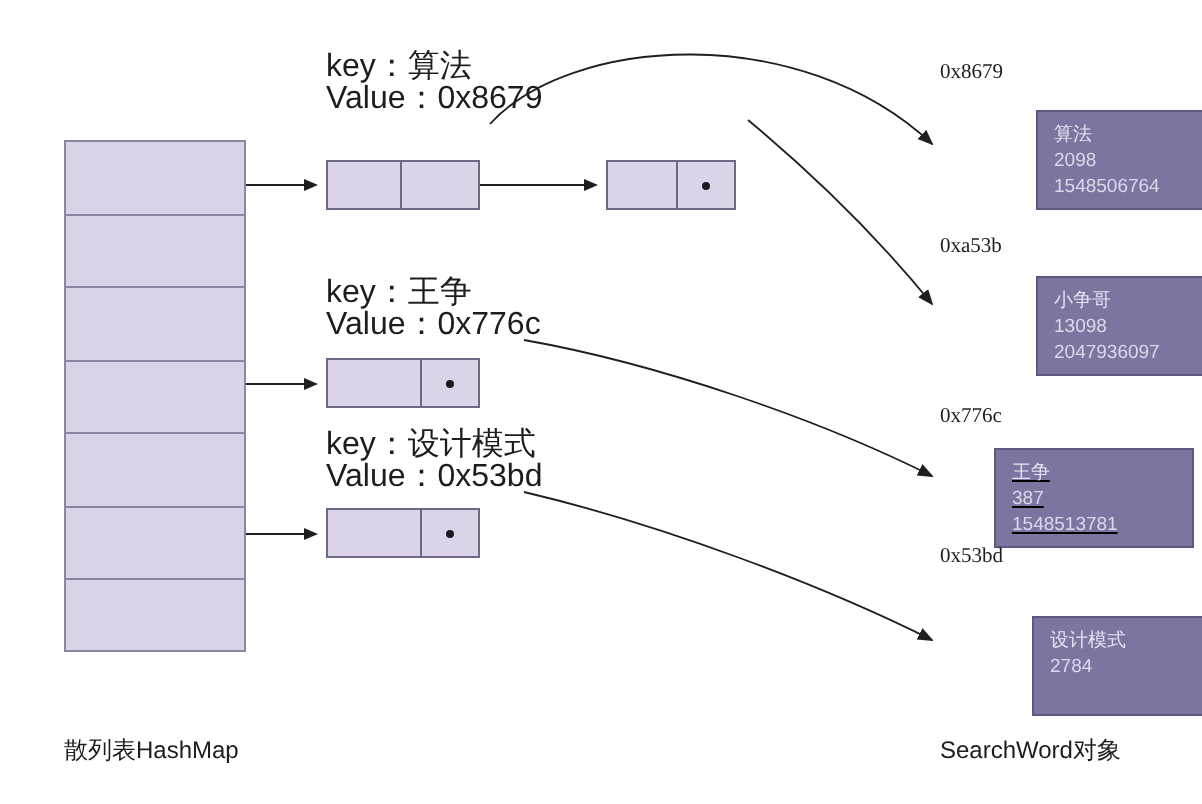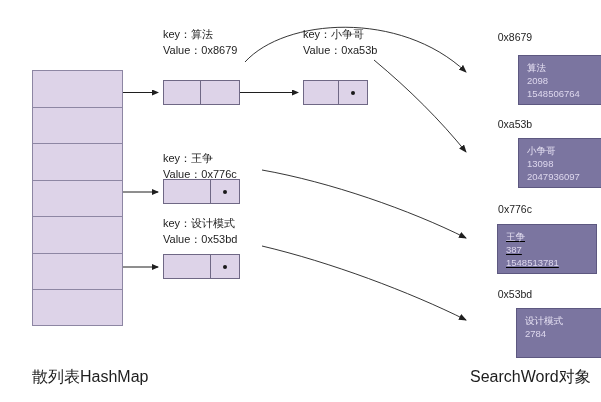--- a/index.html
+++ b/index.html
@@ -29,42 +29,42 @@
     display:flex;
   }
   .node-box .cell-left{flex:1 1 auto;border-right:1px solid #6f6885;}
   .node-box .cell-right{
     flex:0 0 28px;display:flex;align-items:center;justify-content:center;
   }
   .node-box.wide .cell-right{flex:0 0 38px;}
   .dot{width:4px;height:4px;border-radius:50%;background:#1a1a1a;}
 
   
-  .kv{position:absolute;font-size:11px;color:#1d1d1d;line-height:16px;white-space:nowrap;}
+  .kv{position:absolute;font-size:16px;color:#1d1d1d;line-height:16px;white-space:nowrap;}
   .kv .line{display:block;}
 
   
   .obj-addr{
     position:absolute;font-size:10.5px;color:#1d1d1d;
-    white-space:nowrap;text-align:center;
+    white-space:nowrap;text-align:left;font-family:Liberation Serif, serif;
   }
   .obj-box{
     position:absolute;width:100px;height:50px;
     background:#7b75a0;border:1px solid #5d5880;box-sizing:border-box;
     padding:5px 0 0 8px;
     margin-left:48px;
   }
   .obj-box .line{
     display:block;font-size:9.5px;line-height:13px;color:#ded8ee;white-space:nowrap;
   }
   .obj-box .line.title{color:#e6e1f3;}
 
   
   .caption{
-    position:absolute;font-size:16px;color:#1d1d1d;white-space:nowrap;
+    position:absolute;font-size:12px;color:#1d1d1d;white-space:nowrap;
   }
 </style>
 </head>
 <body>
 
 <div id="stage">
 
   <svg class="layer" viewBox="0 0 601 402">
     <defs>
       <marker id="ah" markerWidth="7" markerHeight="7" refX="6" refY="3" orient="auto" markerUnits="userSpaceOnUse">
@@ -104,32 +104,28 @@
 
   <div class="kv" style="left:163px;top:26px;">
     <span class="line">key：算法</span>
     <span class="line">Value：0x8679</span>
   </div>
   <div class="node-box wide" style="left:163px;top:80px;width:77px;">
     <div class="cell-left"></div>
     <div class="cell-right"></div>
   </div>
 
-  <div class="kv" style="left:303px;top:26px;">
-    <span class="line">key：小争哥</span>
-    <span class="line">Value：0xa53b</span>
-  </div>
   <div class="node-box" style="left:303px;top:80px;width:65px;">
     <div class="cell-left"></div>
     <div class="cell-right">
       <span class="dot"></span>
     </div>
   </div>
 
-  <div class="kv" style="left:163px;top:139px;margin-top:11px;">
+  <div class="kv" style="left:163px;top:139px;">
     <span class="line">key：王争</span>
     <span class="line">Value：0x776c</span>
   </div>
   <div class="node-box" style="left:163px;top:179px;width:77px;">
     <div class="cell-left"></div>
     <div class="cell-right">
       <span class="dot"></span>
     </div>
   </div>
 
@@ -158,21 +154,21 @@
     <span class="line">2047936097</span>
   </div>
 
   <div class="obj-addr" style="left:470px;top:203px;width:90px;">0x776c</div>
   <div class="obj-box" style="left:449px;top:224px;text-decoration:underline;">
     <span class="line title">王争</span>
     <span class="line">387</span>
     <span class="line">1548513781</span>
   </div>
 
-  <div class="obj-addr" style="left:470px;top:288px;width:90px;">0x53bd</div>
+  <div class="obj-addr" style="left:470px;top:273px;width:90px;">0x53bd</div>
   <div class="obj-box" style="left:468px;top:308px;">
     <span class="line title">设计模式</span>
     <span class="line">2784</span>
   </div>
 
   <div class="caption" style="left:32px;top:367px;">散列表HashMap</div>
   <div class="caption" style="left:470px;top:367px;">SearchWord对象</div>
 
 </div>
 

